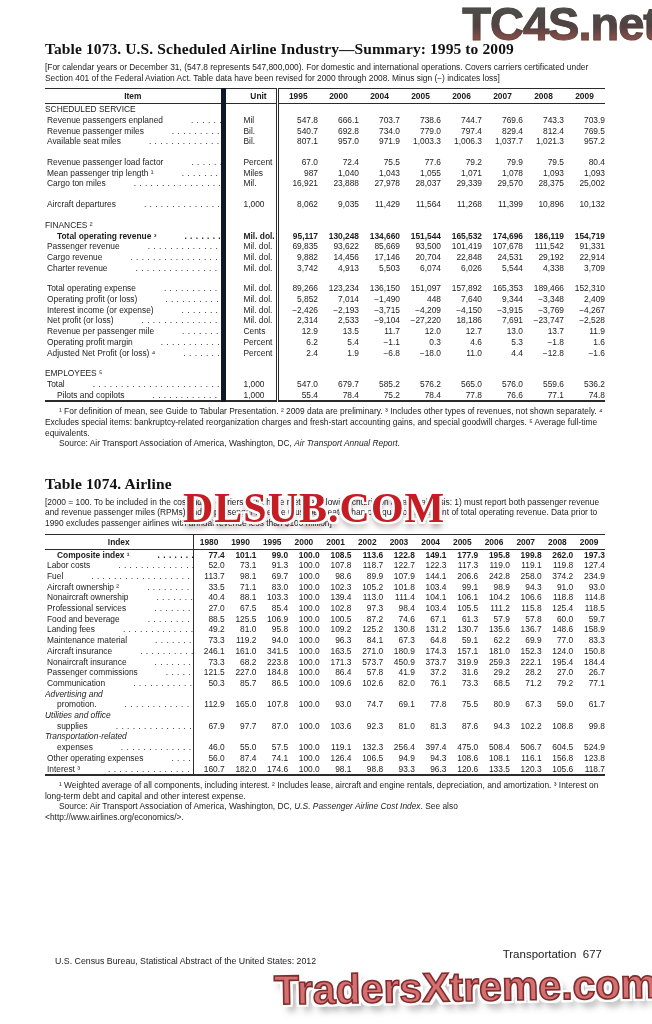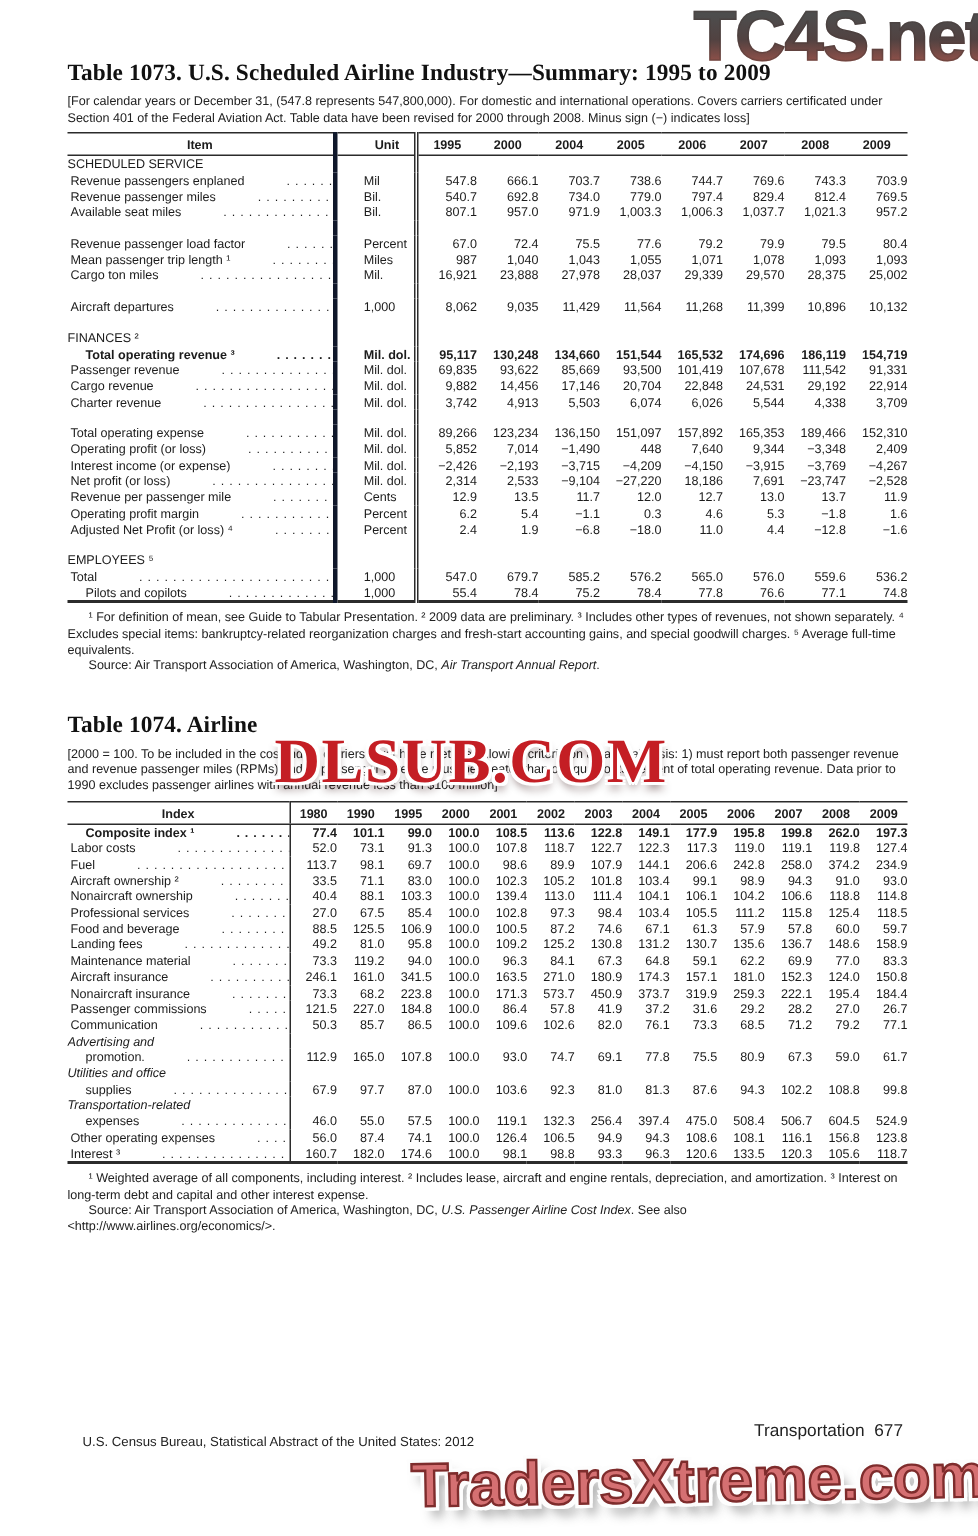--- a/index.html
+++ b/index.html
@@ -11,21 +11,21 @@
   .headnote{font-size:8.4px;line-height:10.6px;color:#222;margin:0 0 5px 0;}
 
   table.stat{border-collapse:collapse;width:100%;table-layout:fixed;font-size:8.4px;color:#1c1c1c;
              border-top:1px solid #2b2b2b;border-bottom:2px solid #2b2b2b;}
   table.stat th{font-weight:bold;text-align:center;padding:2px 0 2px 0;border-bottom:1px solid #2b2b2b;font-size:8.4px;}
   table.stat td{padding:0;vertical-align:baseline;line-height:10.7px;}
   .t1074 td{line-height:9.8px;}
   .t1073 .c-item{width:178px;}
   .t1073 .c-unit{width:54px;}
   .t1074 .c-index{width:148px;}
-  .t1073 td:nth-child(2),.t1073 th:nth-child(2){border-left:3px solid #0f172a;padding-left:16px;}
+  .t1073 td:nth-child(2),.t1073 th:nth-child(2){border-left:5px solid #0f172a;padding-left:16px;}
   .t1073 td:nth-child(3),.t1073 th:nth-child(3){border-left:3px double #2b2b2b;}
   .t1074 td:nth-child(2),.t1074 th:nth-child(2){border-left:1px solid #2b2b2b;}
   td.num{text-align:right;padding-right:5px;}
   .cellflex{display:flex;align-items:baseline;overflow:hidden;white-space:nowrap;padding-left:2px;gap:28px;}
   .leader{flex:1;overflow:hidden;white-space:nowrap;color:#1c1c1c;}
   .leader::after{content:" . . . . . . . . . . . . . . . . . . . . . . . . . . . . . . . . . . . . . .";letter-spacing:.5px;}
   tr.sec td.item{text-align:left;}
   tr.b td{font-weight:bold;}
   .lvl1{padding-left:10px;}
   tr.gap td{height:10px;line-height:10px;}

